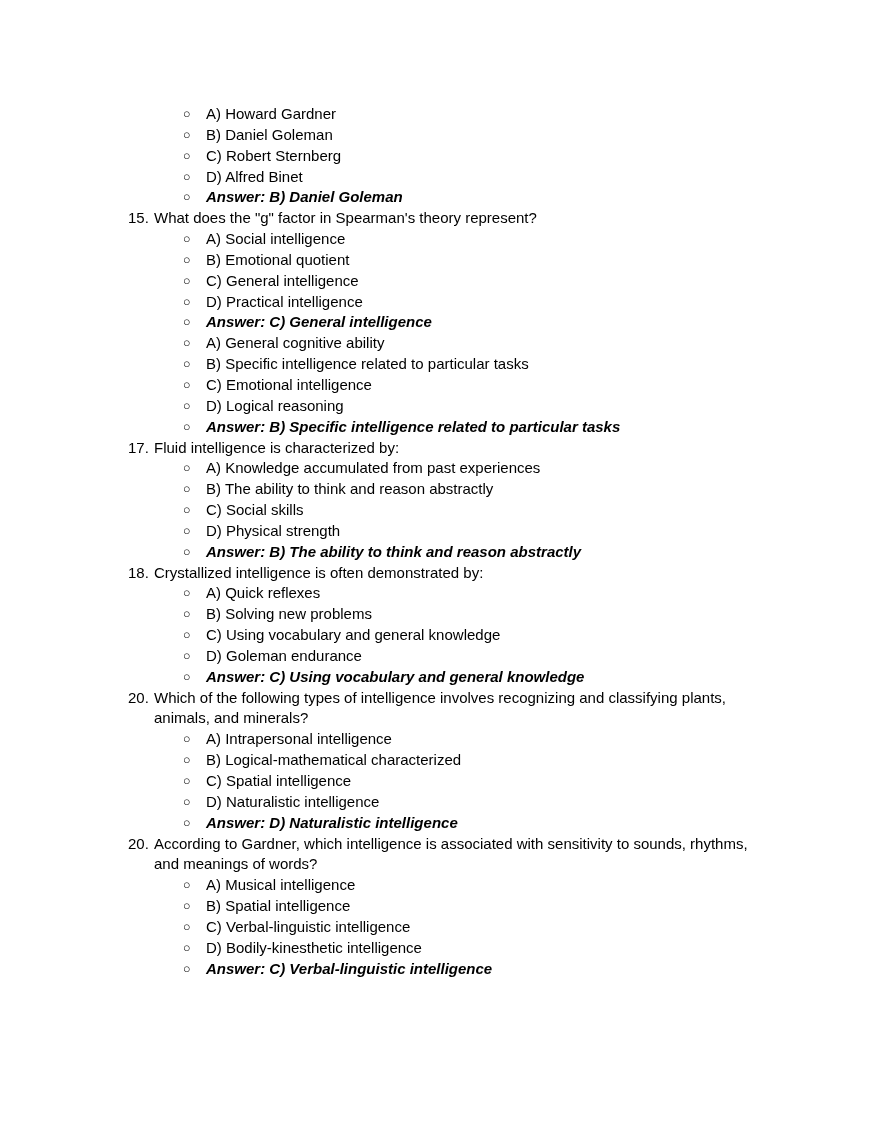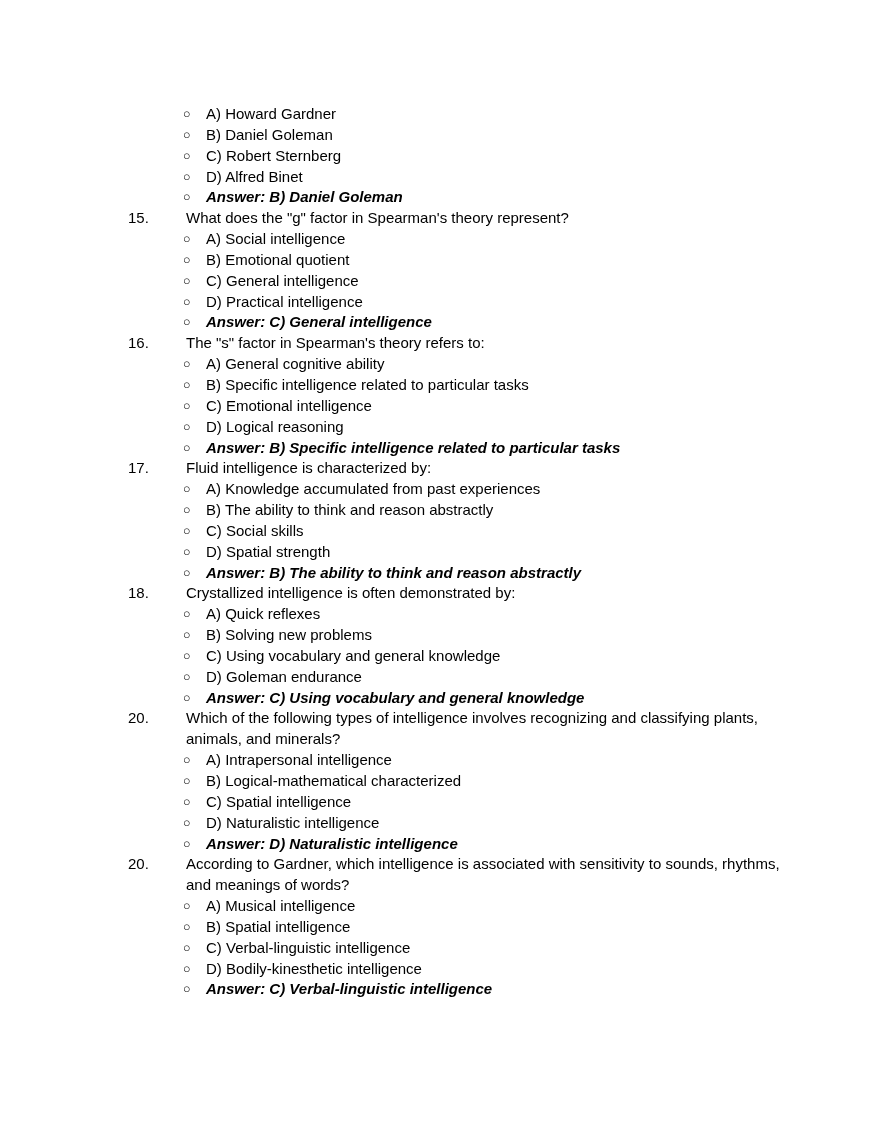--- a/index.html
+++ b/index.html
@@ -15,21 +15,20 @@
     line-height: 20.85px;
     color: #000000;
     overflow: hidden;
   }
   .doc-content {
     padding: 104px 0 0 128px;
   }
   .question-row {
     display: flex;
     align-items: flex-start;
-    gap: 32px;
   }
   .q-number {
     flex: 0 0 26px;
     width: 26px;
   }
   .q-text {
     max-width: 608px;
   }
   .option-row {
     display: flex;
@@ -99,24 +98,20 @@
       <span class="bullet">○</span>
       <span class="option-text">D) Practical intelligence</span>
     </div>
     <div class="option-row answer">
       <span class="bullet">○</span>
       <span class="option-text">Answer: C) General intelligence</span>
     </div>
   </div>
 
   <div>
-    <div class="question-row">
-      <span class="q-number">16.</span>
-      <span class="q-text">The "s" factor in Spearman's theory refers to:</span>
-    </div>
     <div class="option-row">
       <span class="bullet">○</span>
       <span class="option-text">A) General cognitive ability</span>
     </div>
     <div class="option-row">
       <span class="bullet">○</span>
       <span class="option-text">B) Specific intelligence related to particular tasks</span>
     </div>
     <div class="option-row">
       <span class="bullet">○</span>
@@ -144,21 +139,21 @@
     <div class="option-row">
       <span class="bullet">○</span>
       <span class="option-text">B) The ability to think and reason abstractly</span>
     </div>
     <div class="option-row">
       <span class="bullet">○</span>
       <span class="option-text">C) Social skills</span>
     </div>
     <div class="option-row">
       <span class="bullet">○</span>
-      <span class="option-text">D) Spatial strength</span>
+      <span class="option-text">D) Physical strength</span>
     </div>
     <div class="option-row answer">
       <span class="bullet">○</span>
       <span class="option-text">Answer: B) The ability to think and reason abstractly</span>
     </div>
   </div>
 
   <div>
     <div class="question-row">
       <span class="q-number">18.</span>

